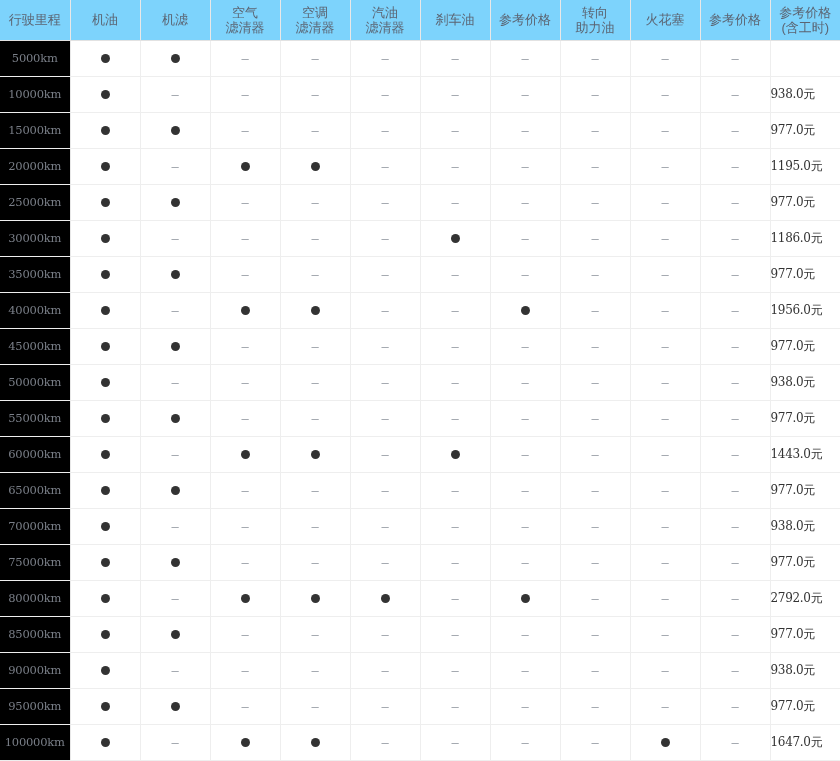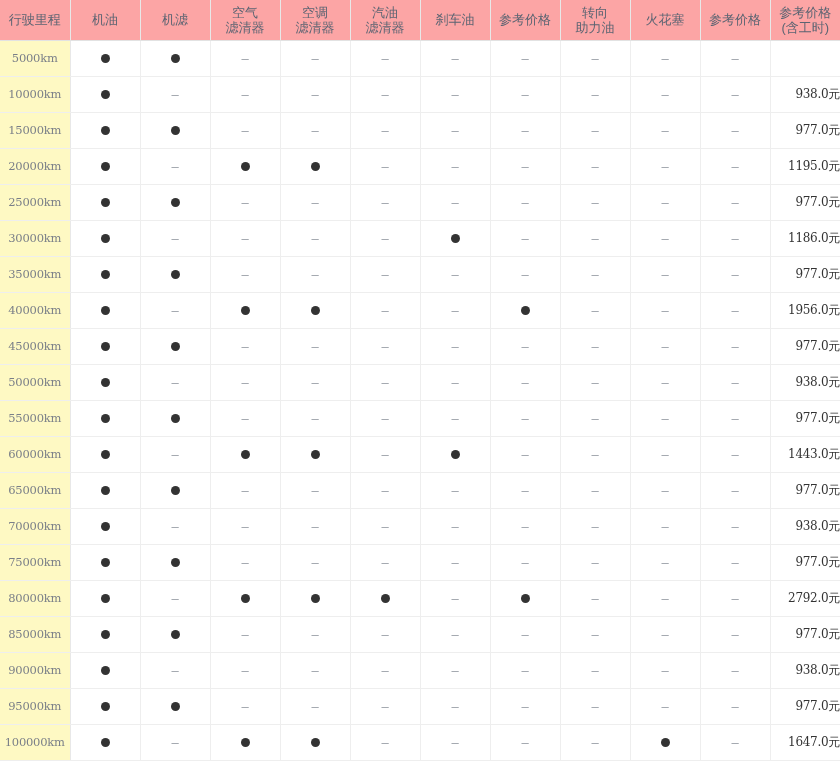--- a/index.html
+++ b/index.html
@@ -17,21 +17,21 @@
     border-collapse: collapse;
     width: 840px;
     table-layout: fixed;
   }
   .maint-table col.c-mileage { width: 70px; }
   .maint-table col.c-item    { width: 70px; }
   .maint-table col.c-price   { width: 70px; }
 
   .maint-table thead th {
     height: 40px;
-    background: #fca5a5;
+    background: #7dd3fc;
     border-right: 1px solid #e8e8e8;
     border-bottom: 1px solid #e2e2e2;
     color: #5b6472;
     font-weight: normal;
     font-size: 13px;
     line-height: 15px;
     text-align: center;
     vertical-align: middle;
     padding: 0 2px;
     box-sizing: border-box;
@@ -45,33 +45,33 @@
     border-bottom: 1px solid #eeeeee;
     text-align: center;
     vertical-align: middle;
     box-sizing: border-box;
     background: #ffffff;
     padding: 0;
   }
   .maint-table tbody td:last-child { border-right: none; }
 
   .maint-table tbody td.mileage-cell {
-    background: #fef9c3;
+    background: #000000;
     color: #7a7f88;
     font-size: 11.5px;
     font-family: "DejaVu Serif", serif;
     letter-spacing: -0.2px;
     border-right: 1px solid #e8e8e8;
   }
 
   .maint-table tbody td.price-cell {
     color: #333333;
     font-size: 12px;
     font-family: "DejaVu Serif", serif;
-    text-align: right;
+    text-align: left;
     letter-spacing: -0.3px;
   }
 
   .dot {
     display: inline-block;
     width: 9px;
     height: 9px;
     border-radius: 50%;
     background: #333333;
     vertical-align: middle;

